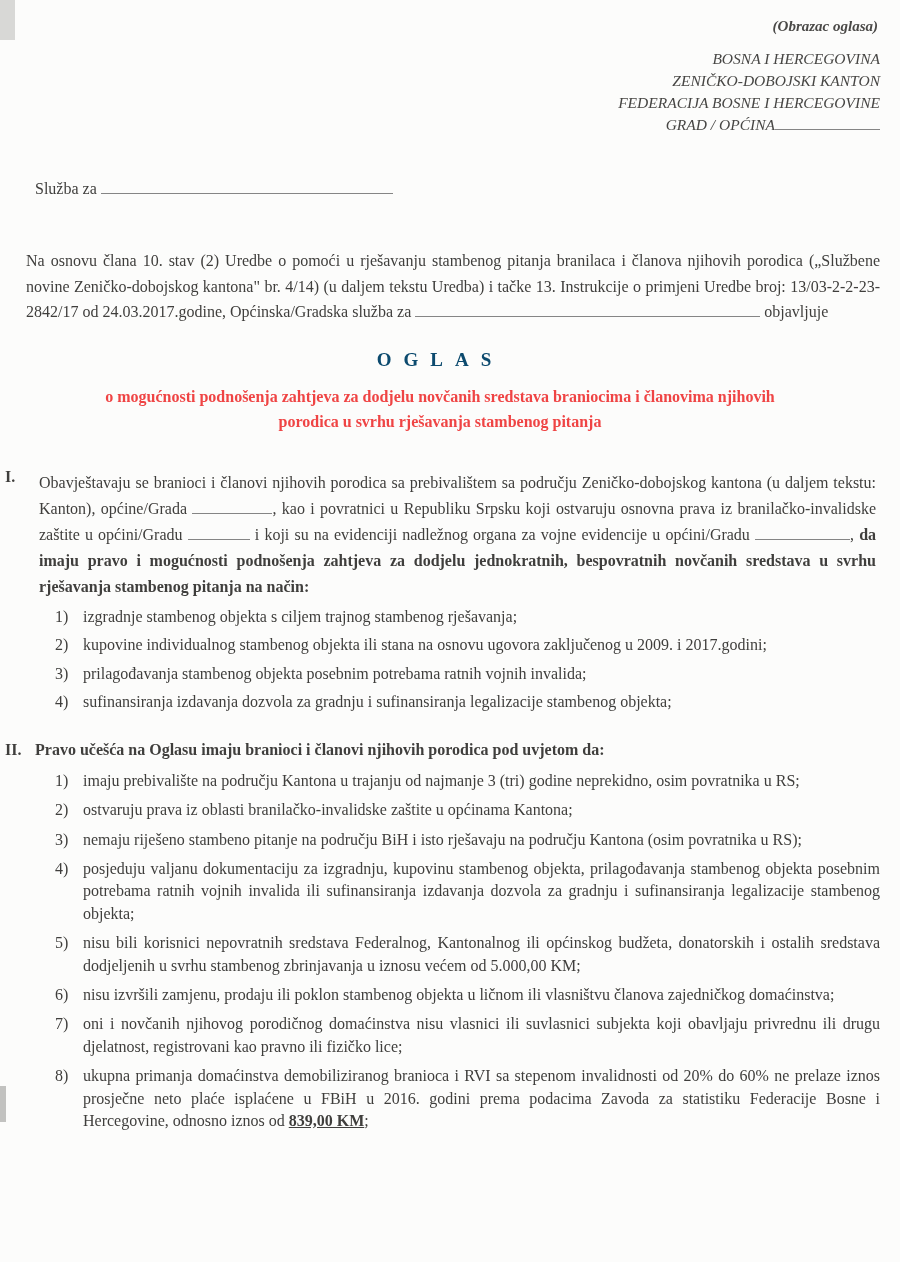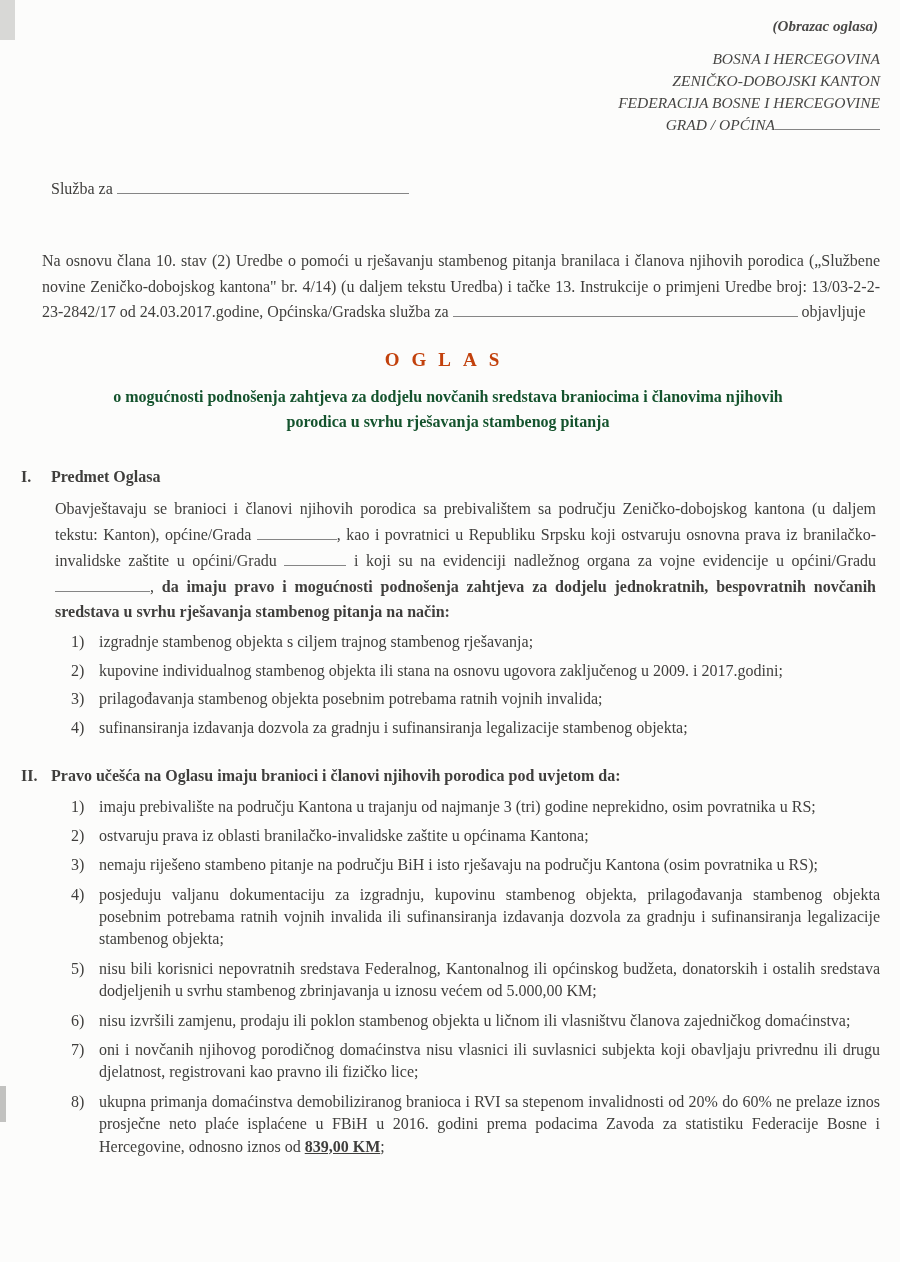--- a/index.html
+++ b/index.html
@@ -9,21 +9,21 @@
   }
   *{margin:0;padding:0;box-sizing:border-box;}
   html,body{background:#ffffff;}
   .page{
     position:relative;
     width:900px;height:1262px;overflow:hidden;
     background:var(--paper);
     color:var(--ink);
     font-family:"Liberation Serif","DejaVu Serif",serif;
     font-size:16px;line-height:1.6;
-    padding:12px 20px 10px 16px;
+    padding:12px 20px 10px 0;
   }
   .artifact{position:absolute;}
   .artifact-1{top:0;left:0;width:15px;height:40px;background:#d8d8d6;}
   .artifact-2{top:1086px;left:0;width:6px;height:36px;background:#c2c2c0;}
 
   .corner{
     text-align:right;
     font-style:italic;font-weight:bold;font-size:15px;
     color:#4a4947;
     margin:2px 2px 10px 0;
@@ -49,30 +49,30 @@
     margin:17px 0 0 26px;
     text-align:justify;
     margin-bottom:20px;
     line-height:1.62;
   }
 
   .title{
     text-align:center;
     font-size:19px;font-weight:bold;
     letter-spacing:12px;
-    color:#c2410c;
+    color:#0c4a6e;
     margin:4px 0 8px;
   }
   .subtitle{
     text-align:center;
     font-weight:bold;font-size:16px;
     max-width:710px;
     margin:0 auto 30px;
     line-height:1.58;
-    color:#14532d;
+    color:#ef4444;
   }
 
   .sec{
     display:grid;
     grid-template-columns:30px 1fr;
     margin:0 0 24px 5px;
   }
   .sec-num{font-weight:bold;grid-column:1;}
   .sec-heading{font-weight:bold;grid-column:2;}
   .sec-body{grid-column:2;}
@@ -112,21 +112,20 @@
 
   <div class="sluzba"><span>Služba za</span> <span class="blank w292"></span></div>
 
   <p class="intro"><span>Na osnovu člana 10. stav (2) Uredbe o pomoći u rješavanju stambenog pitanja branilaca i članova njihovih porodica („Službene novine Zeničko-dobojskog kantona" br. 4/14) (u daljem tekstu Uredba) i tačke 13. Instrukcije o primjeni Uredbe broj: 13/03-2-2-23-2842/17 od 24.03.2017.godine, Općinska/Gradska služba za</span> <span class="blank w345"></span> <span>objavljuje</span></p>
 
   <div class="title">OGLAS</div>
   <div class="subtitle">o mogućnosti podnošenja zahtjeva za dodjelu novčanih sredstava braniocima i članovima njihovih porodica u svrhu rješavanja stambenog pitanja</div>
 
   <section class="sec sec1">
     <div class="sec-num">I.</div>
-    <div class="sec-heading">Predmet Oglasa</div>
     <div class="sec-body">
       <p class="sec-para"><span>Obavještavaju se branioci i članovi njihovih porodica sa prebivalištem sa području Zeničko-dobojskog kantona (u daljem tekstu: Kanton), općine/Grada</span> <span class="blank w80"></span><span>, kao i povratnici u Republiku Srpsku koji ostvaruju osnovna prava iz branilačko-invalidske zaštite u općini/Gradu</span> <span class="blank w62"></span> <span>i koji su na evidenciji nadležnog organa za vojne evidencije u općini/Gradu</span> <span class="blank w95"></span><span>,</span> <span class="bold">da imaju pravo i mogućnosti podnošenja zahtjeva za dodjelu jednokratnih, bespovratnih novčanih sredstava u svrhu rješavanja stambenog pitanja na način:</span></p>
 
       <div class="li">
           <span class="li-num">1)</span>
           <span class="li-text">izgradnje stambenog objekta s ciljem trajnog stambenog rješavanja;</span>
         </div>
       <div class="li">
           <span class="li-num">2)</span>
           <span class="li-text">kupovine individualnog stambenog objekta ili stana na osnovu ugovora zaključenog u 2009. i 2017.godini;</span>

